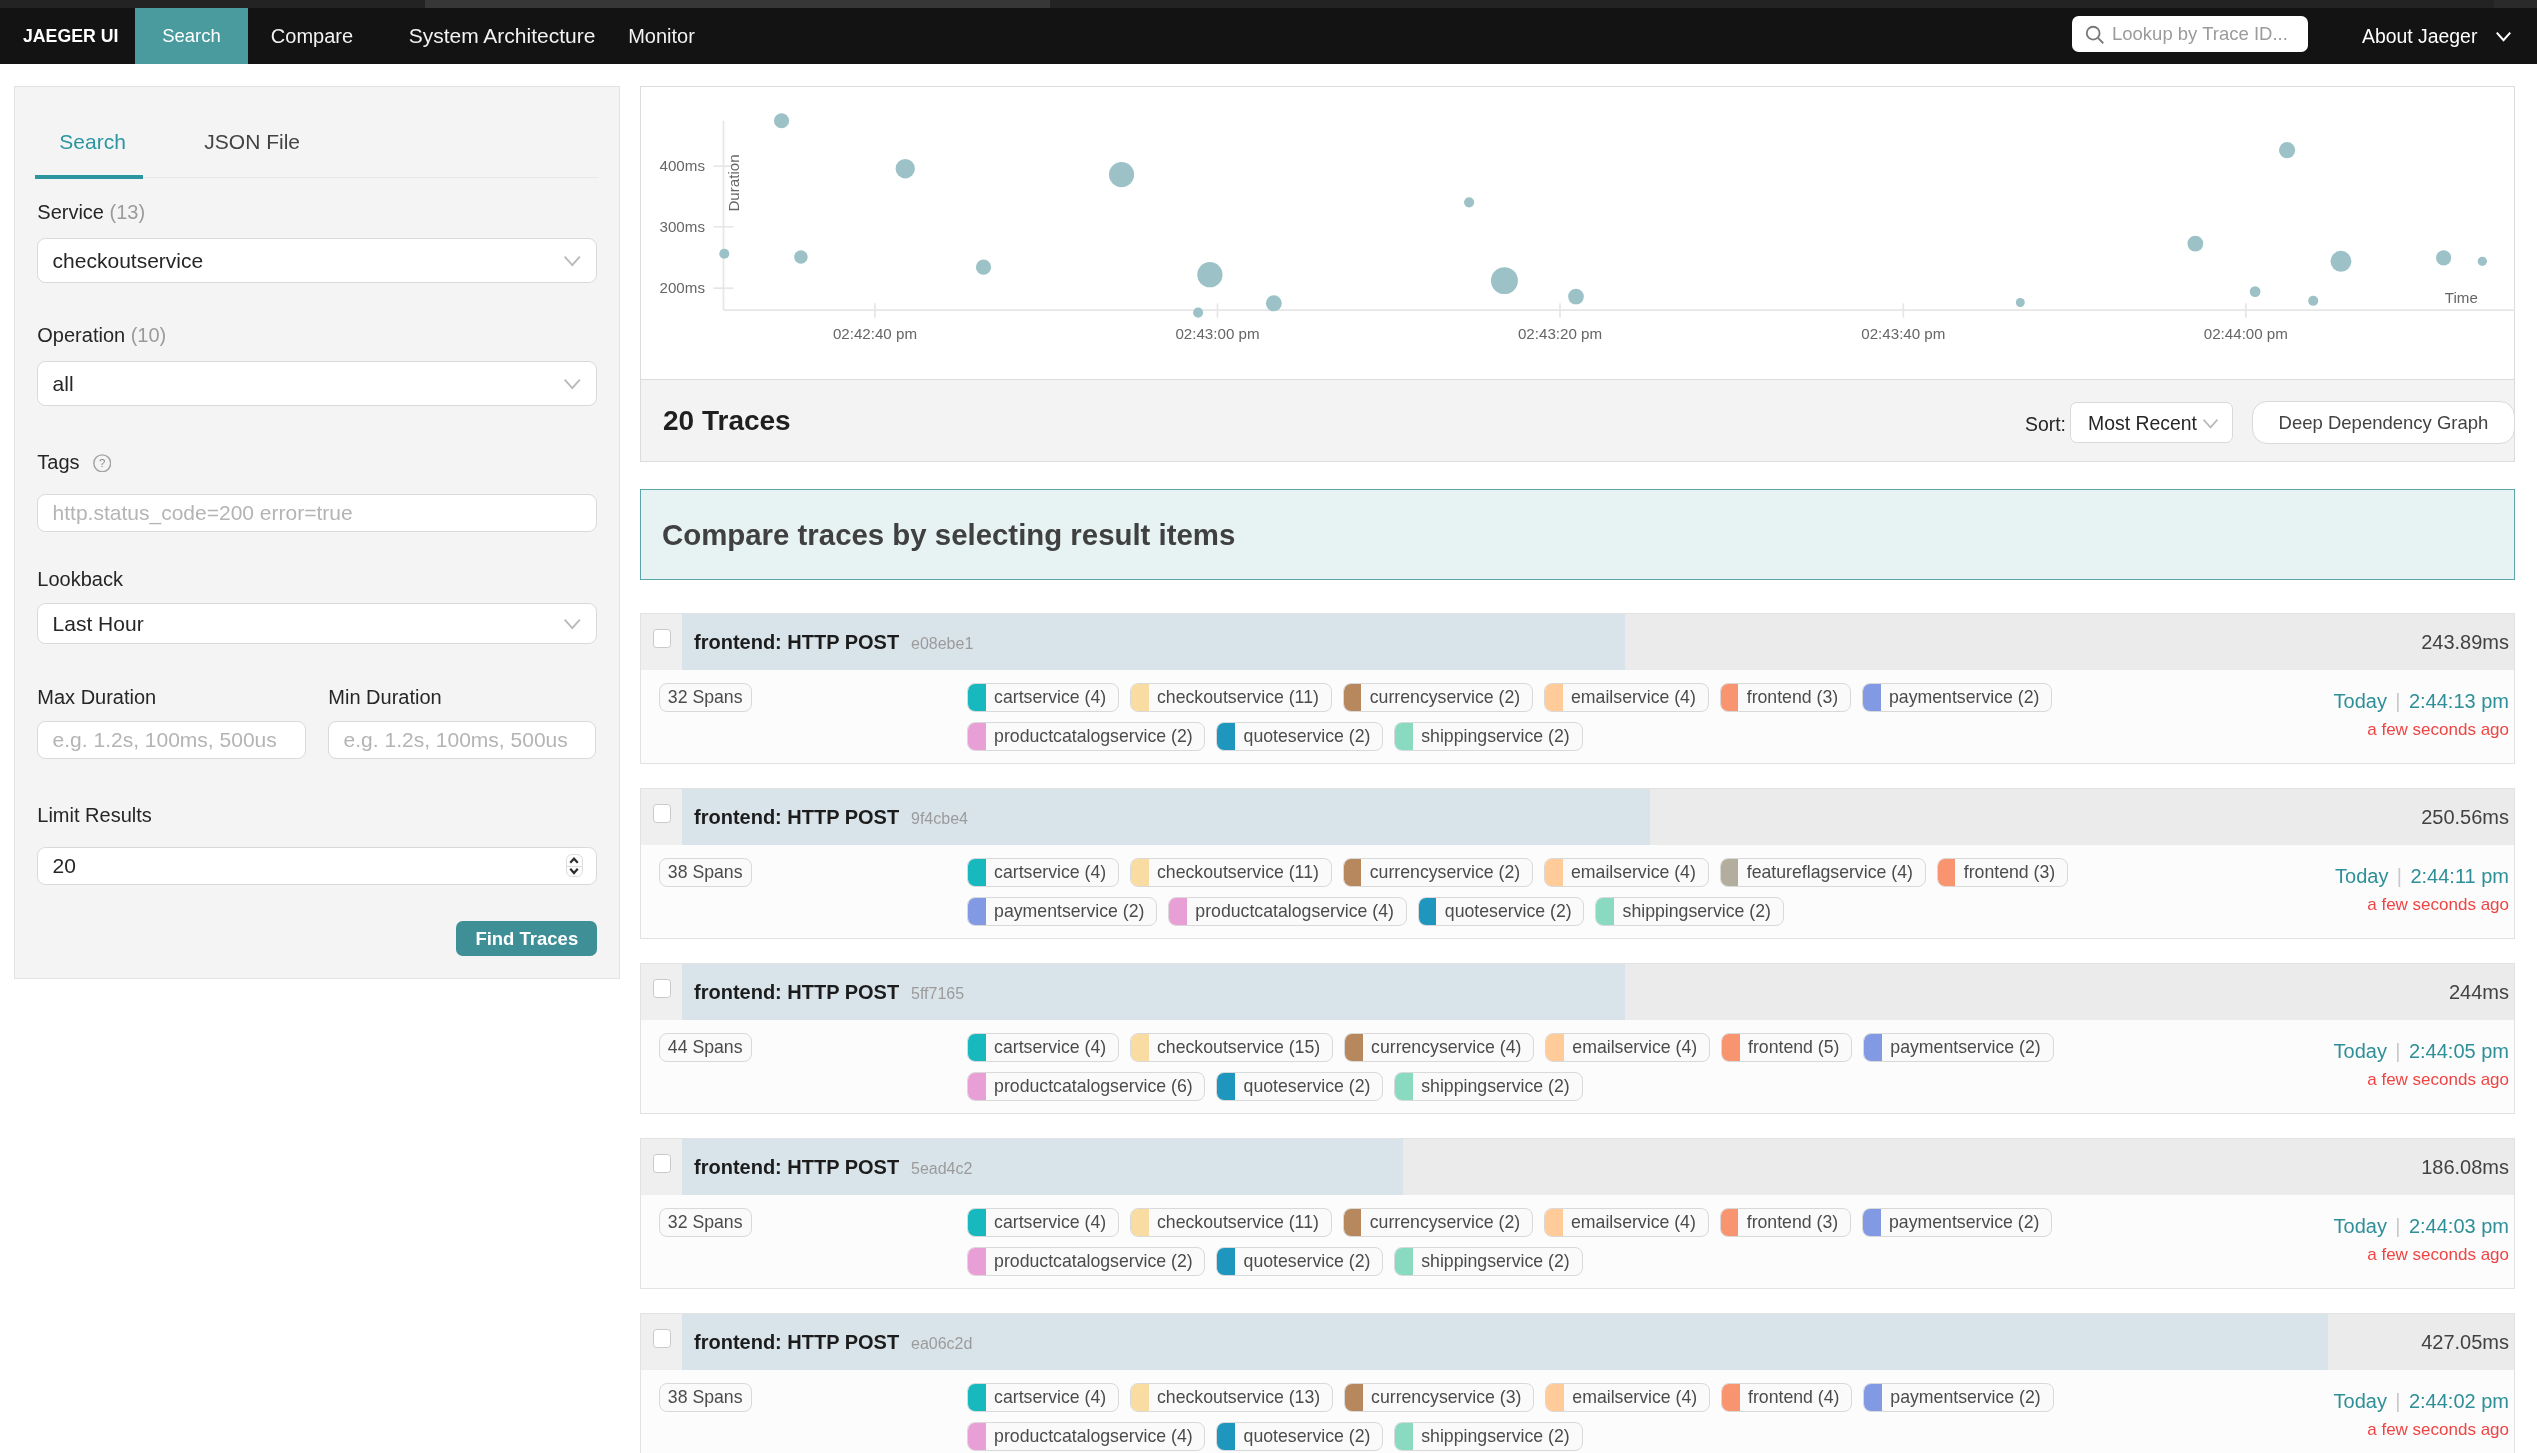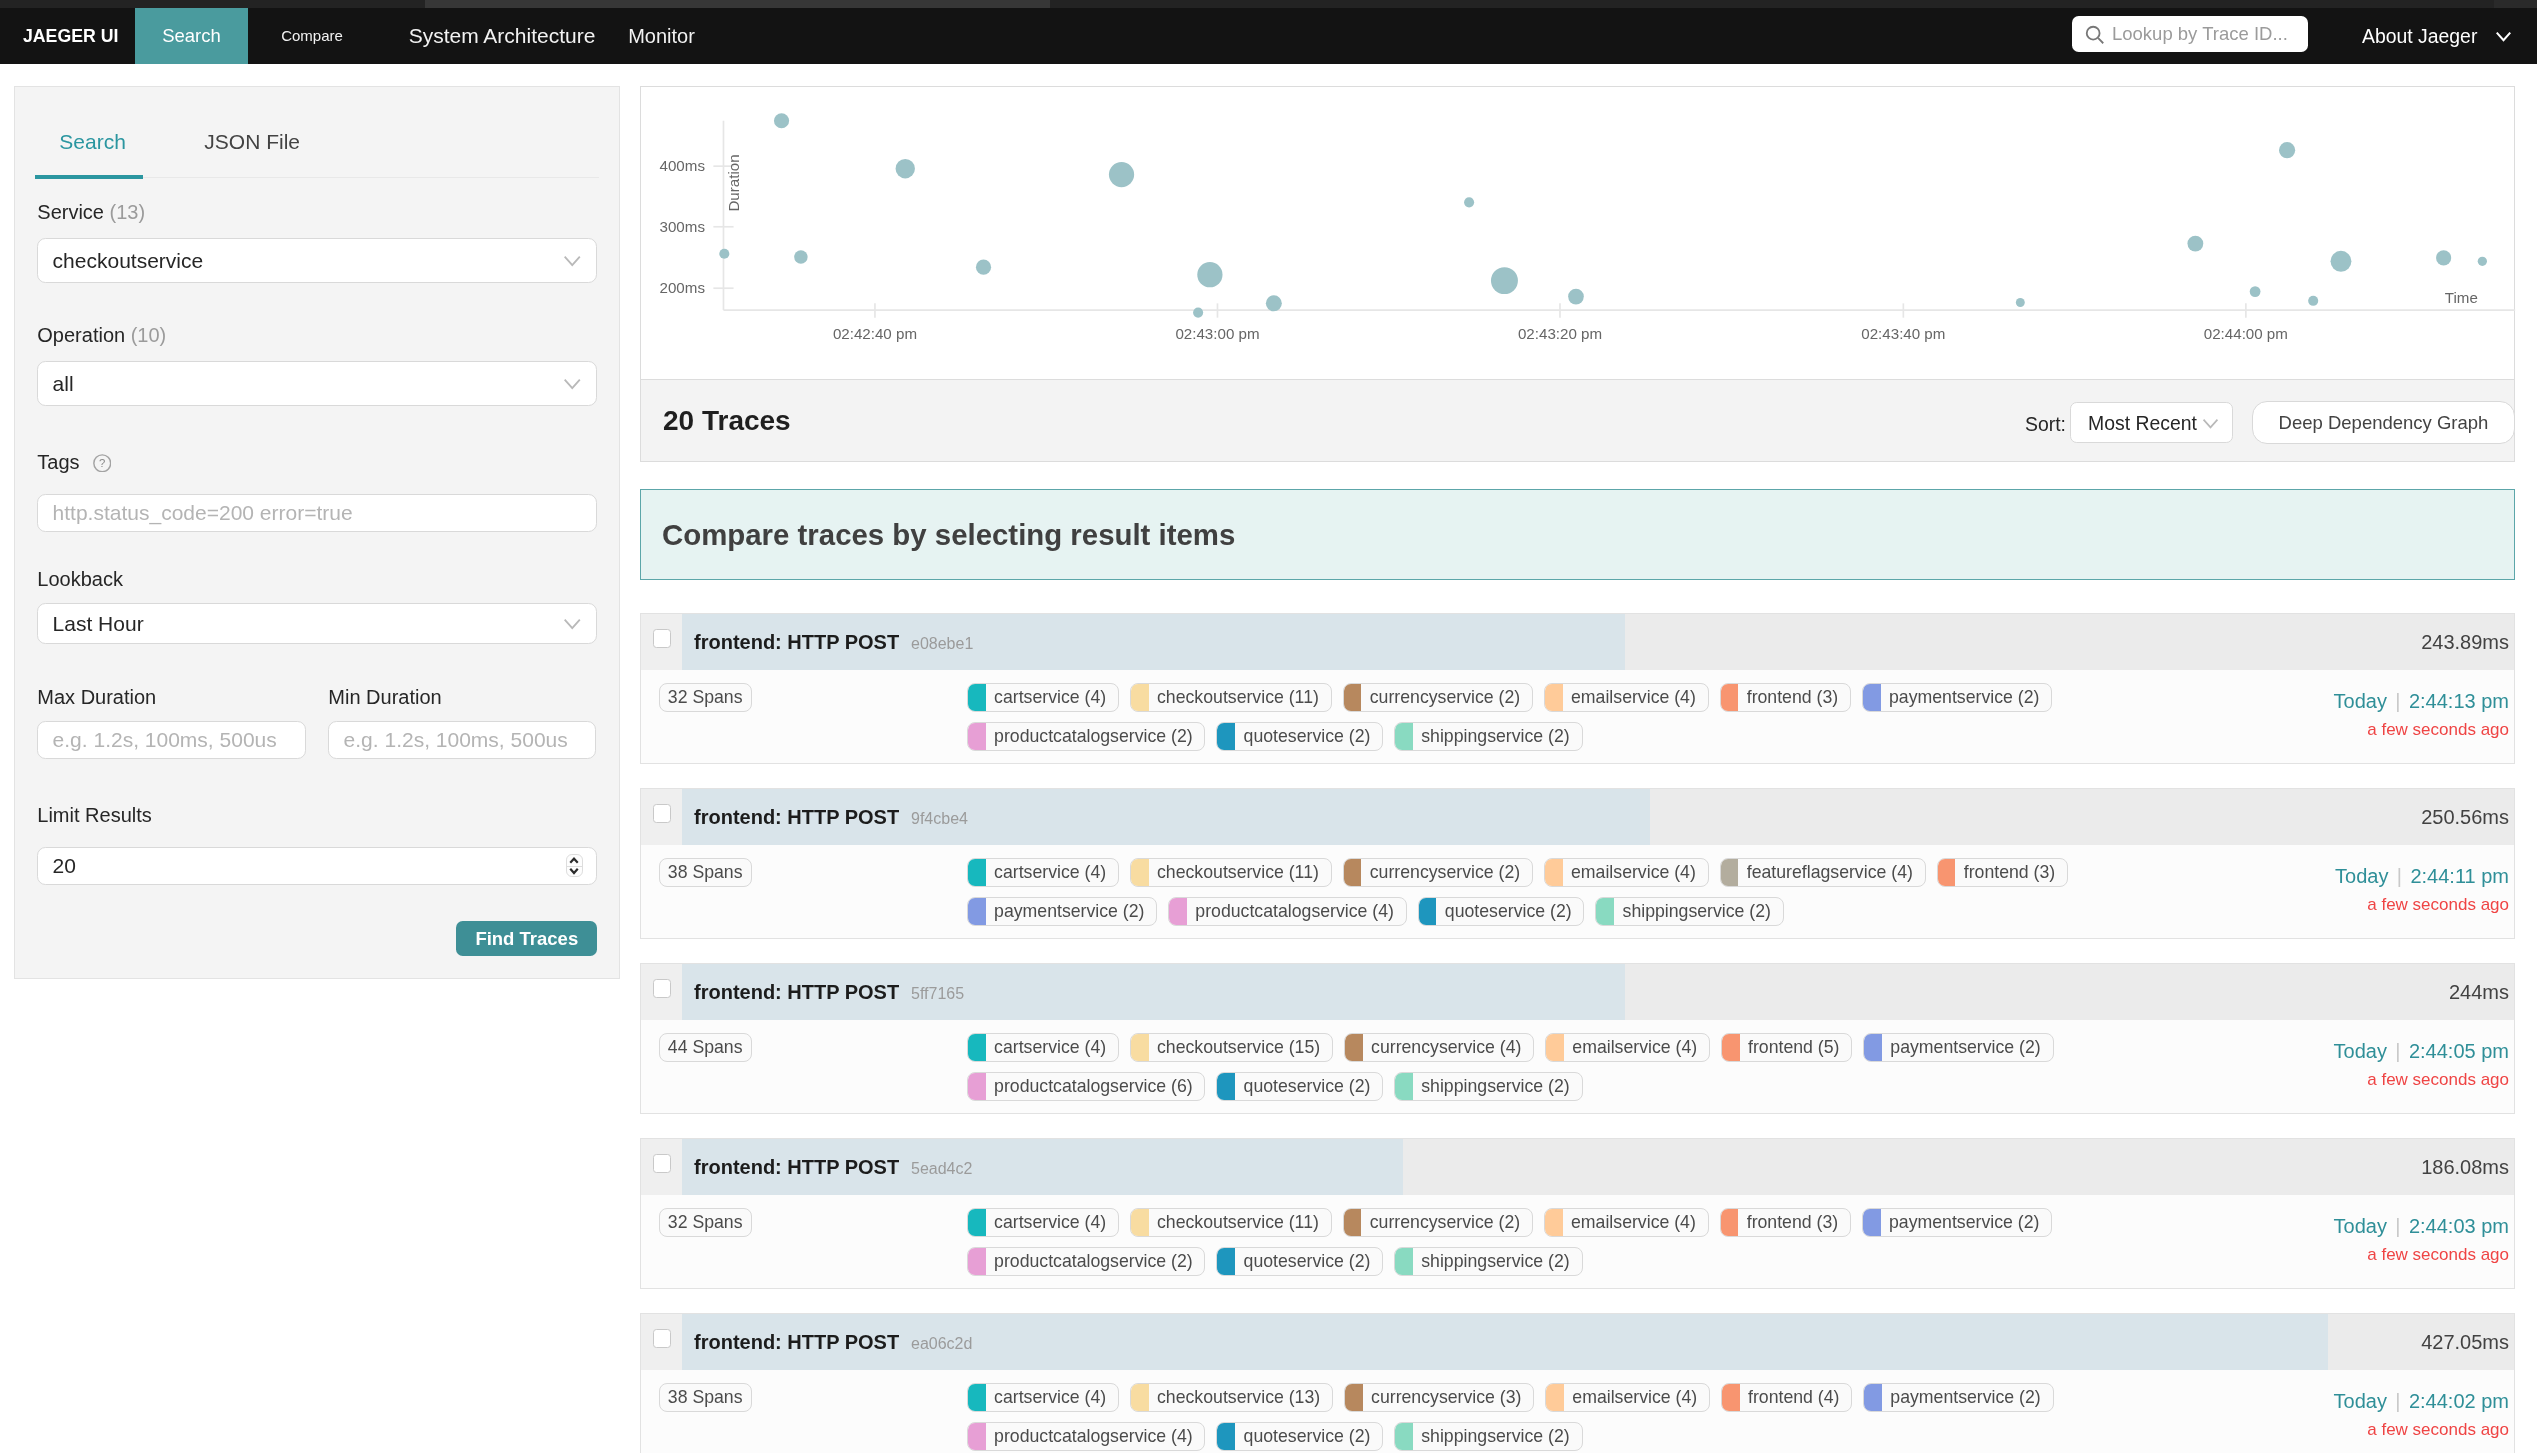--- a/index.html
+++ b/index.html
@@ -6,21 +6,21 @@
 html,body { width:2538px; height:1454px; background:#fff; font-family:"Liberation Sans", sans-serif; overflow:hidden; position:relative; }
 .abs { position:absolute; }
 
 
 #topstrip { left:0; top:0; width:2538px; height:7.6px; background:#232323; }
 #topstrip .seg { position:absolute; top:0; height:7.6px; }
 
 
 #nav { left:0; top:7.6px; width:2538px; height:56px; background:#131313; }
 #nav .logo { position:absolute; left:23px; top:0; height:56px; line-height:56px; color:#fff; font-weight:bold; font-size:17.7px; }
-.navtab { position:absolute; top:0; height:56px; line-height:56px; color:#f2f2f2; font-size:15px; text-align:center; }
+.navtab { position:absolute; top:0; height:56px; line-height:56px; color:#f2f2f2; font-size:20px; text-align:center; }
 #tab-search { left:135px; width:113px; background:#4a9b9e; color:#fff; font-size:18.5px; }
 #lookup { position:absolute; left:2072px; top:8.4px; width:236px; height:36px; background:#fff; border-radius:6.7px; }
 #lookup .ph { position:absolute; left:40px; top:0; line-height:36px; font-size:18.5px; color:#9b9b9b; white-space:nowrap; }
 #lookup svg { position:absolute; left:11.8px; top:7.6px; }
 #about { position:absolute; left:2362px; top:0; height:56px; line-height:56px; color:#fff; font-size:19.4px; font-weight:500; }
 #about .chev { display:inline-block; margin-left:11.8px; }
 
 
 #panel { left:14.3px; top:86px; width:606px; height:893px; background:#f4f4f4; border:0.8px solid #e3e3e3; }
 #panel .tabline { position:absolute; left:20px; right:20px; top:90px; border-bottom:1.7px solid #e8e8e8; }

